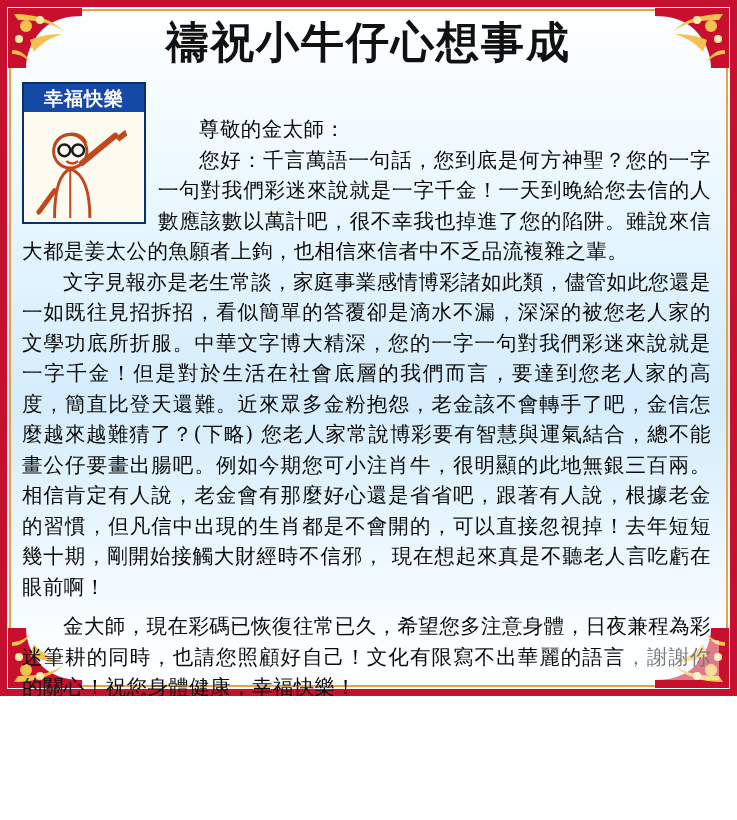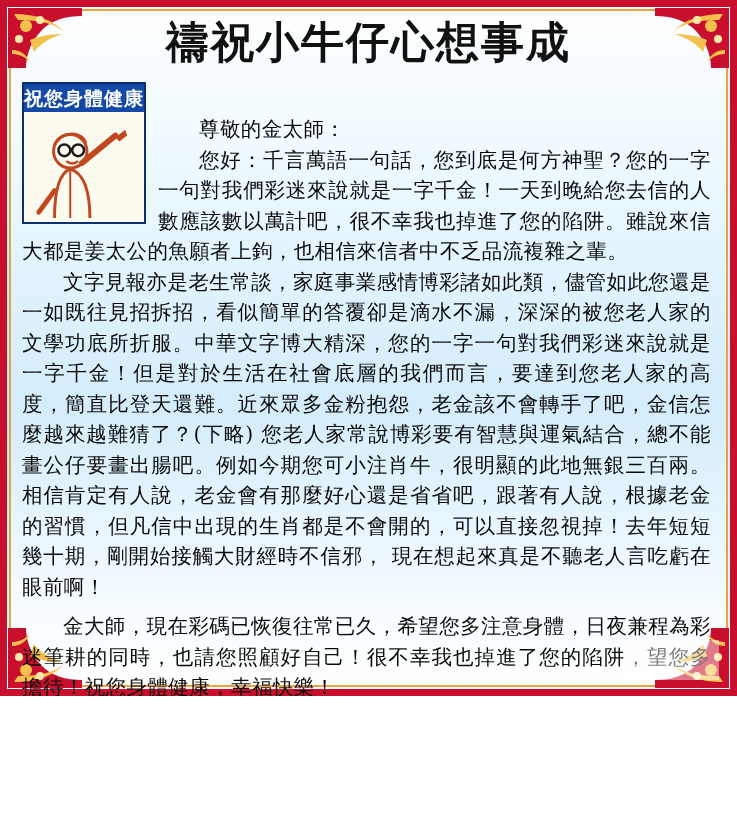--- a/index.html
+++ b/index.html
@@ -209,21 +209,21 @@
     </svg>
   </div>
 
   <div class="title-bar">
     <div class="title">禱祝小牛仔心想事成</div>
   </div>
 
   <div class="content">
 
     <div class="mailbox">
-      <div class="mailbox-label">祝您身體健康</div>
+      <div class="mailbox-label">幸福快樂</div>
       <div class="mailbox-pic">
         <svg viewBox="0 0 120 112" preserveAspectRatio="xMidYMid meet">
           <rect x="0" y="0" width="120" height="112" fill="#fdfaf0"></rect>
 
           <path d="M58,52 L92,24" stroke="#c1471f" stroke-width="6" fill="none" stroke-linecap="round"></path>
           <path d="M92,26 l10,-8 l2,6 l-8,6 z" fill="#c1471f"></path>
 
           <circle cx="46" cy="40" r="17" fill="none" stroke="#c1471f" stroke-width="3"></circle>
 
           <path d="M30,34 C34,20 58,18 62,32" stroke="#c1471f" stroke-width="3" fill="none"></path>
@@ -238,21 +238,21 @@
           <path d="M46,58 L46,108" stroke="#c1471f" stroke-width="2"></path>
           <path d="M30,80 L14,102" stroke="#c1471f" stroke-width="5" fill="none" stroke-linecap="round"></path>
         </svg>
       </div>
     </div>
 
     <div class="letter">
       <p class="p-indent">尊敬的金太師：</p>
       <p class="p-indent">您好：千言萬語一句話，您到底是何方神聖？您的一字一句對我們彩迷來說就是一字千金！一天到晚給您去信的人數應該數以萬計吧，很不幸我也掉進了您的陷阱。雖說來信大都是姜太公的魚願者上鉤，也相信來信者中不乏品流複雜之輩。</p>
       <p class="p-indent">文字見報亦是老生常談，家庭事業感情博彩諸如此類，儘管如此您還是一如既往見招拆招，看似簡單的答覆卻是滴水不漏，深深的被您老人家的文學功底所折服。中華文字博大精深，您的一字一句對我們彩迷來說就是一字千金！但是對於生活在社會底層的我們而言，要達到您老人家的高度，簡直比登天還難。近來眾多金粉抱怨，老金該不會轉手了吧，金信怎麼越來越難猜了？(下略) 您老人家常說博彩要有智慧與運氣結合，總不能畫公仔要畫出腸吧。例如今期您可小注肖牛，很明顯的此地無銀三百兩。相信肯定有人說，老金會有那麼好心還是省省吧，跟著有人說，根據老金的習慣，但凡信中出現的生肖都是不會開的，可以直接忽視掉！去年短短幾十期，剛開始接觸大財經時不信邪， 現在想起來真是不聽老人言吃虧在眼前啊！</p>
-      <p class="p-indent gap-top">金大師，現在彩碼已恢復往常已久，希望您多注意身體，日夜兼程為彩迷筆耕的同時，也請您照顧好自己！很不幸我也掉進了您的陷阱，望您多擔待！祝您身體健康，幸福快樂！</p>
+      <p class="p-indent gap-top">金大師，現在彩碼已恢復往常已久，希望您多注意身體，日夜兼程為彩迷筆耕的同時，也請您照顧好自己！文化有限寫不出華麗的語言，謝謝你的關心！祝您身體健康，幸福快樂！</p>
       <div class="sig">不幸的小牛仔</div>
     </div>
 
     <div class="reply-block">
       <div class="reply-to">不幸的小牛仔讀友：</div>
 
     </div>
 
   </div>
 

